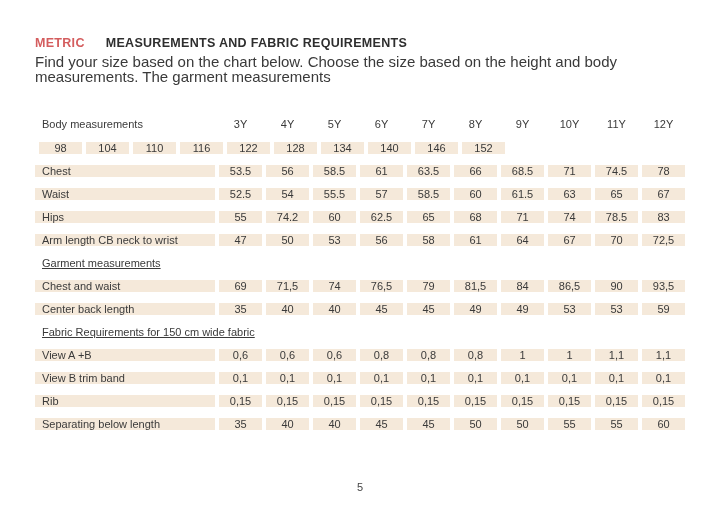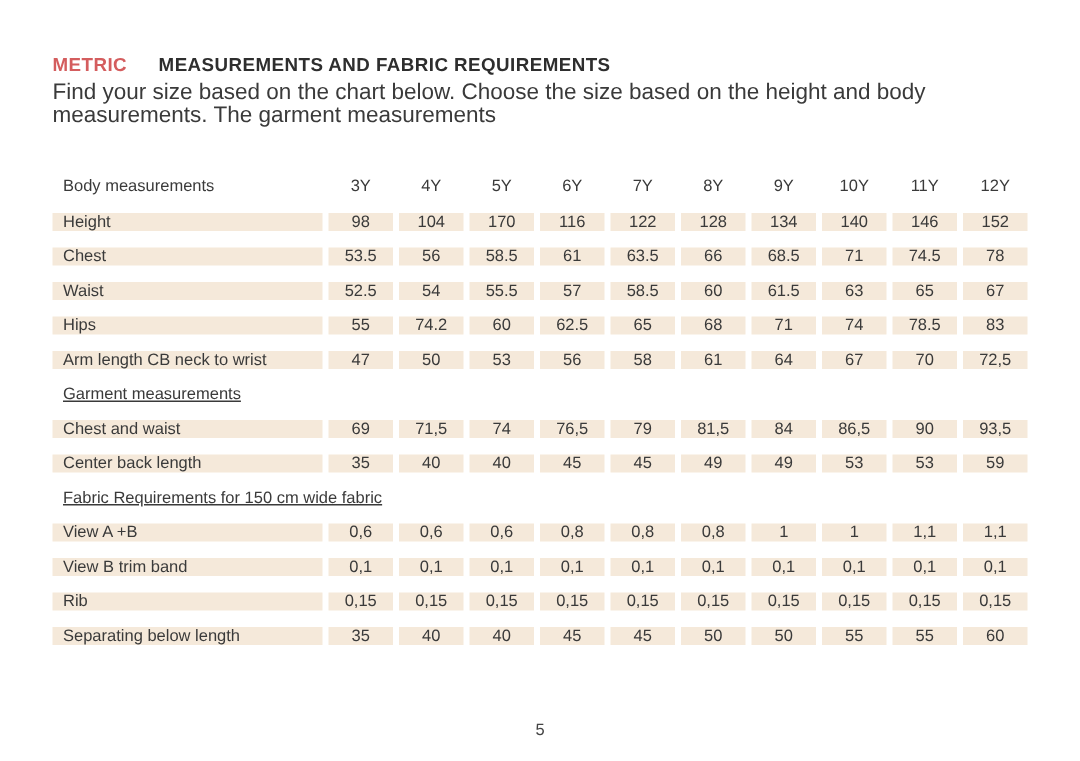--- a/index.html
+++ b/index.html
@@ -106,24 +106,23 @@
         <div class="t-cell">5Y</div>
         <div class="t-cell">6Y</div>
         <div class="t-cell">7Y</div>
         <div class="t-cell">8Y</div>
         <div class="t-cell">9Y</div>
         <div class="t-cell">10Y</div>
         <div class="t-cell">11Y</div>
         <div class="t-cell">12Y</div>
       </div>
       <div class="t-row shaded-row">
-        <div class="t-label">Height</div>
         <div class="t-cell">98</div>
         <div class="t-cell">104</div>
-        <div class="t-cell">170</div>
+        <div class="t-cell">110</div>
         <div class="t-cell">116</div>
         <div class="t-cell">122</div>
         <div class="t-cell">128</div>
         <div class="t-cell">134</div>
         <div class="t-cell">140</div>
         <div class="t-cell">146</div>
         <div class="t-cell">152</div>
       </div>
       <div class="t-row shaded-row">
         <div class="t-label">Chest</div>

